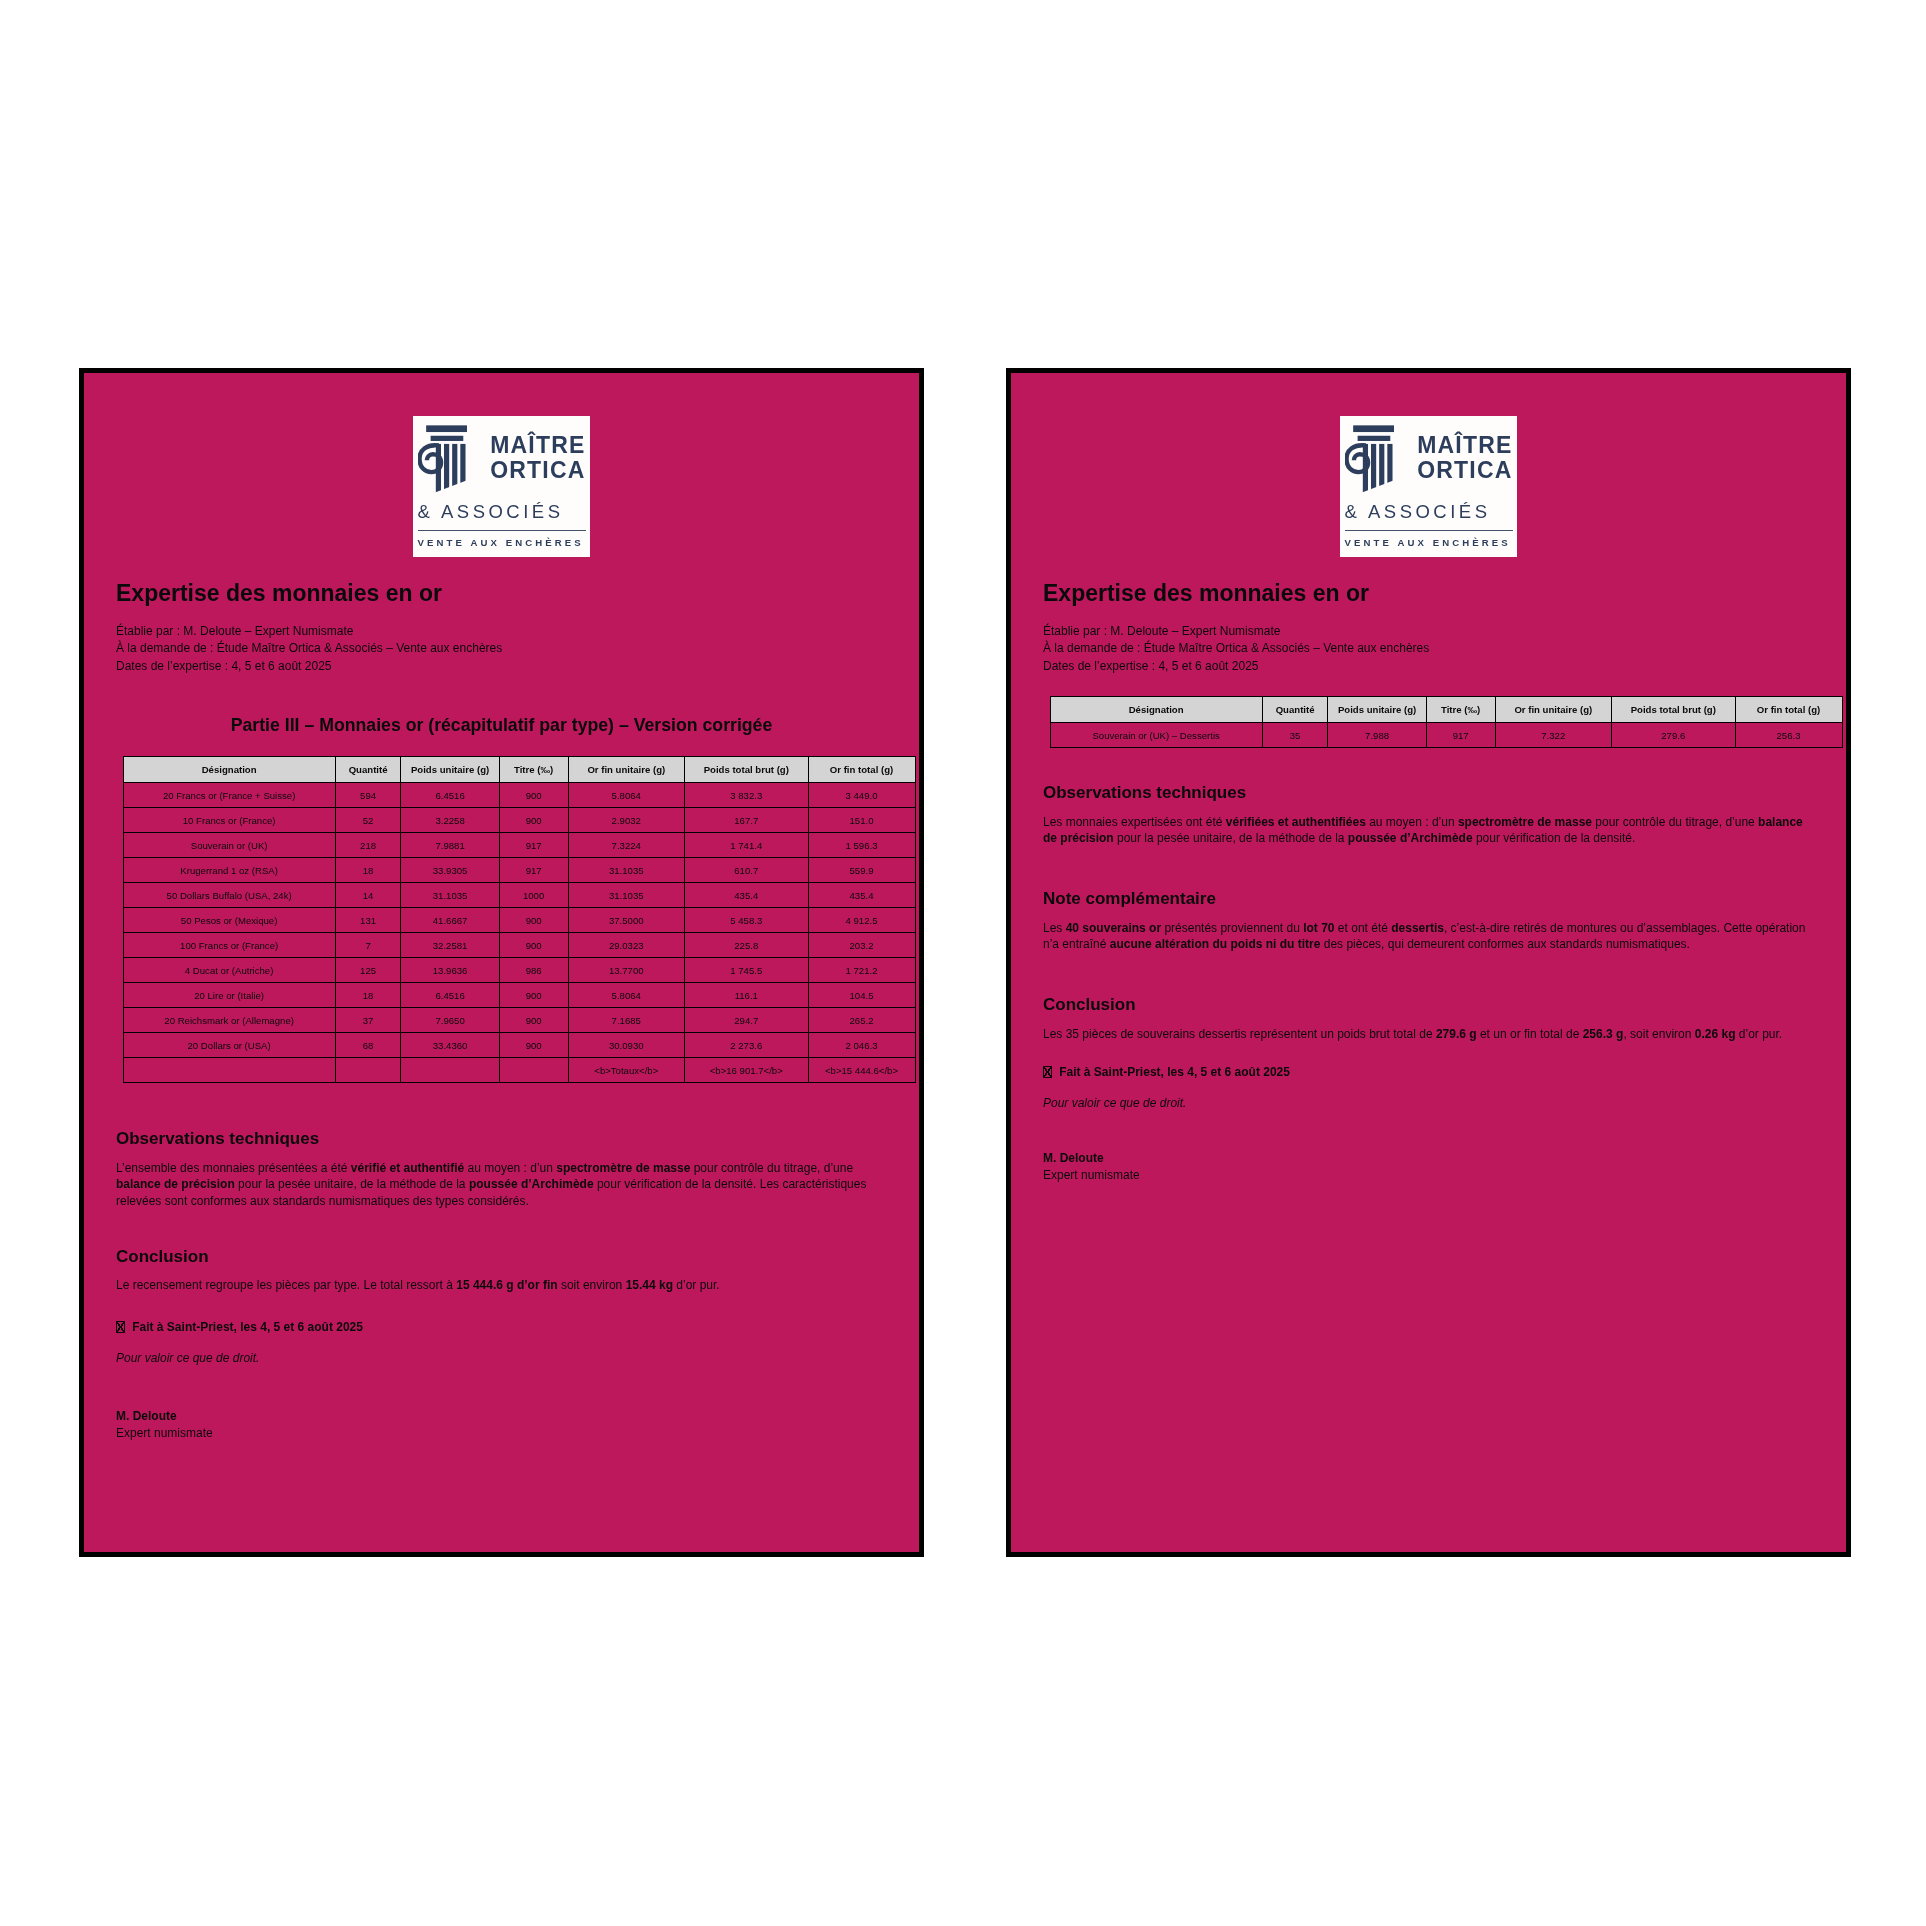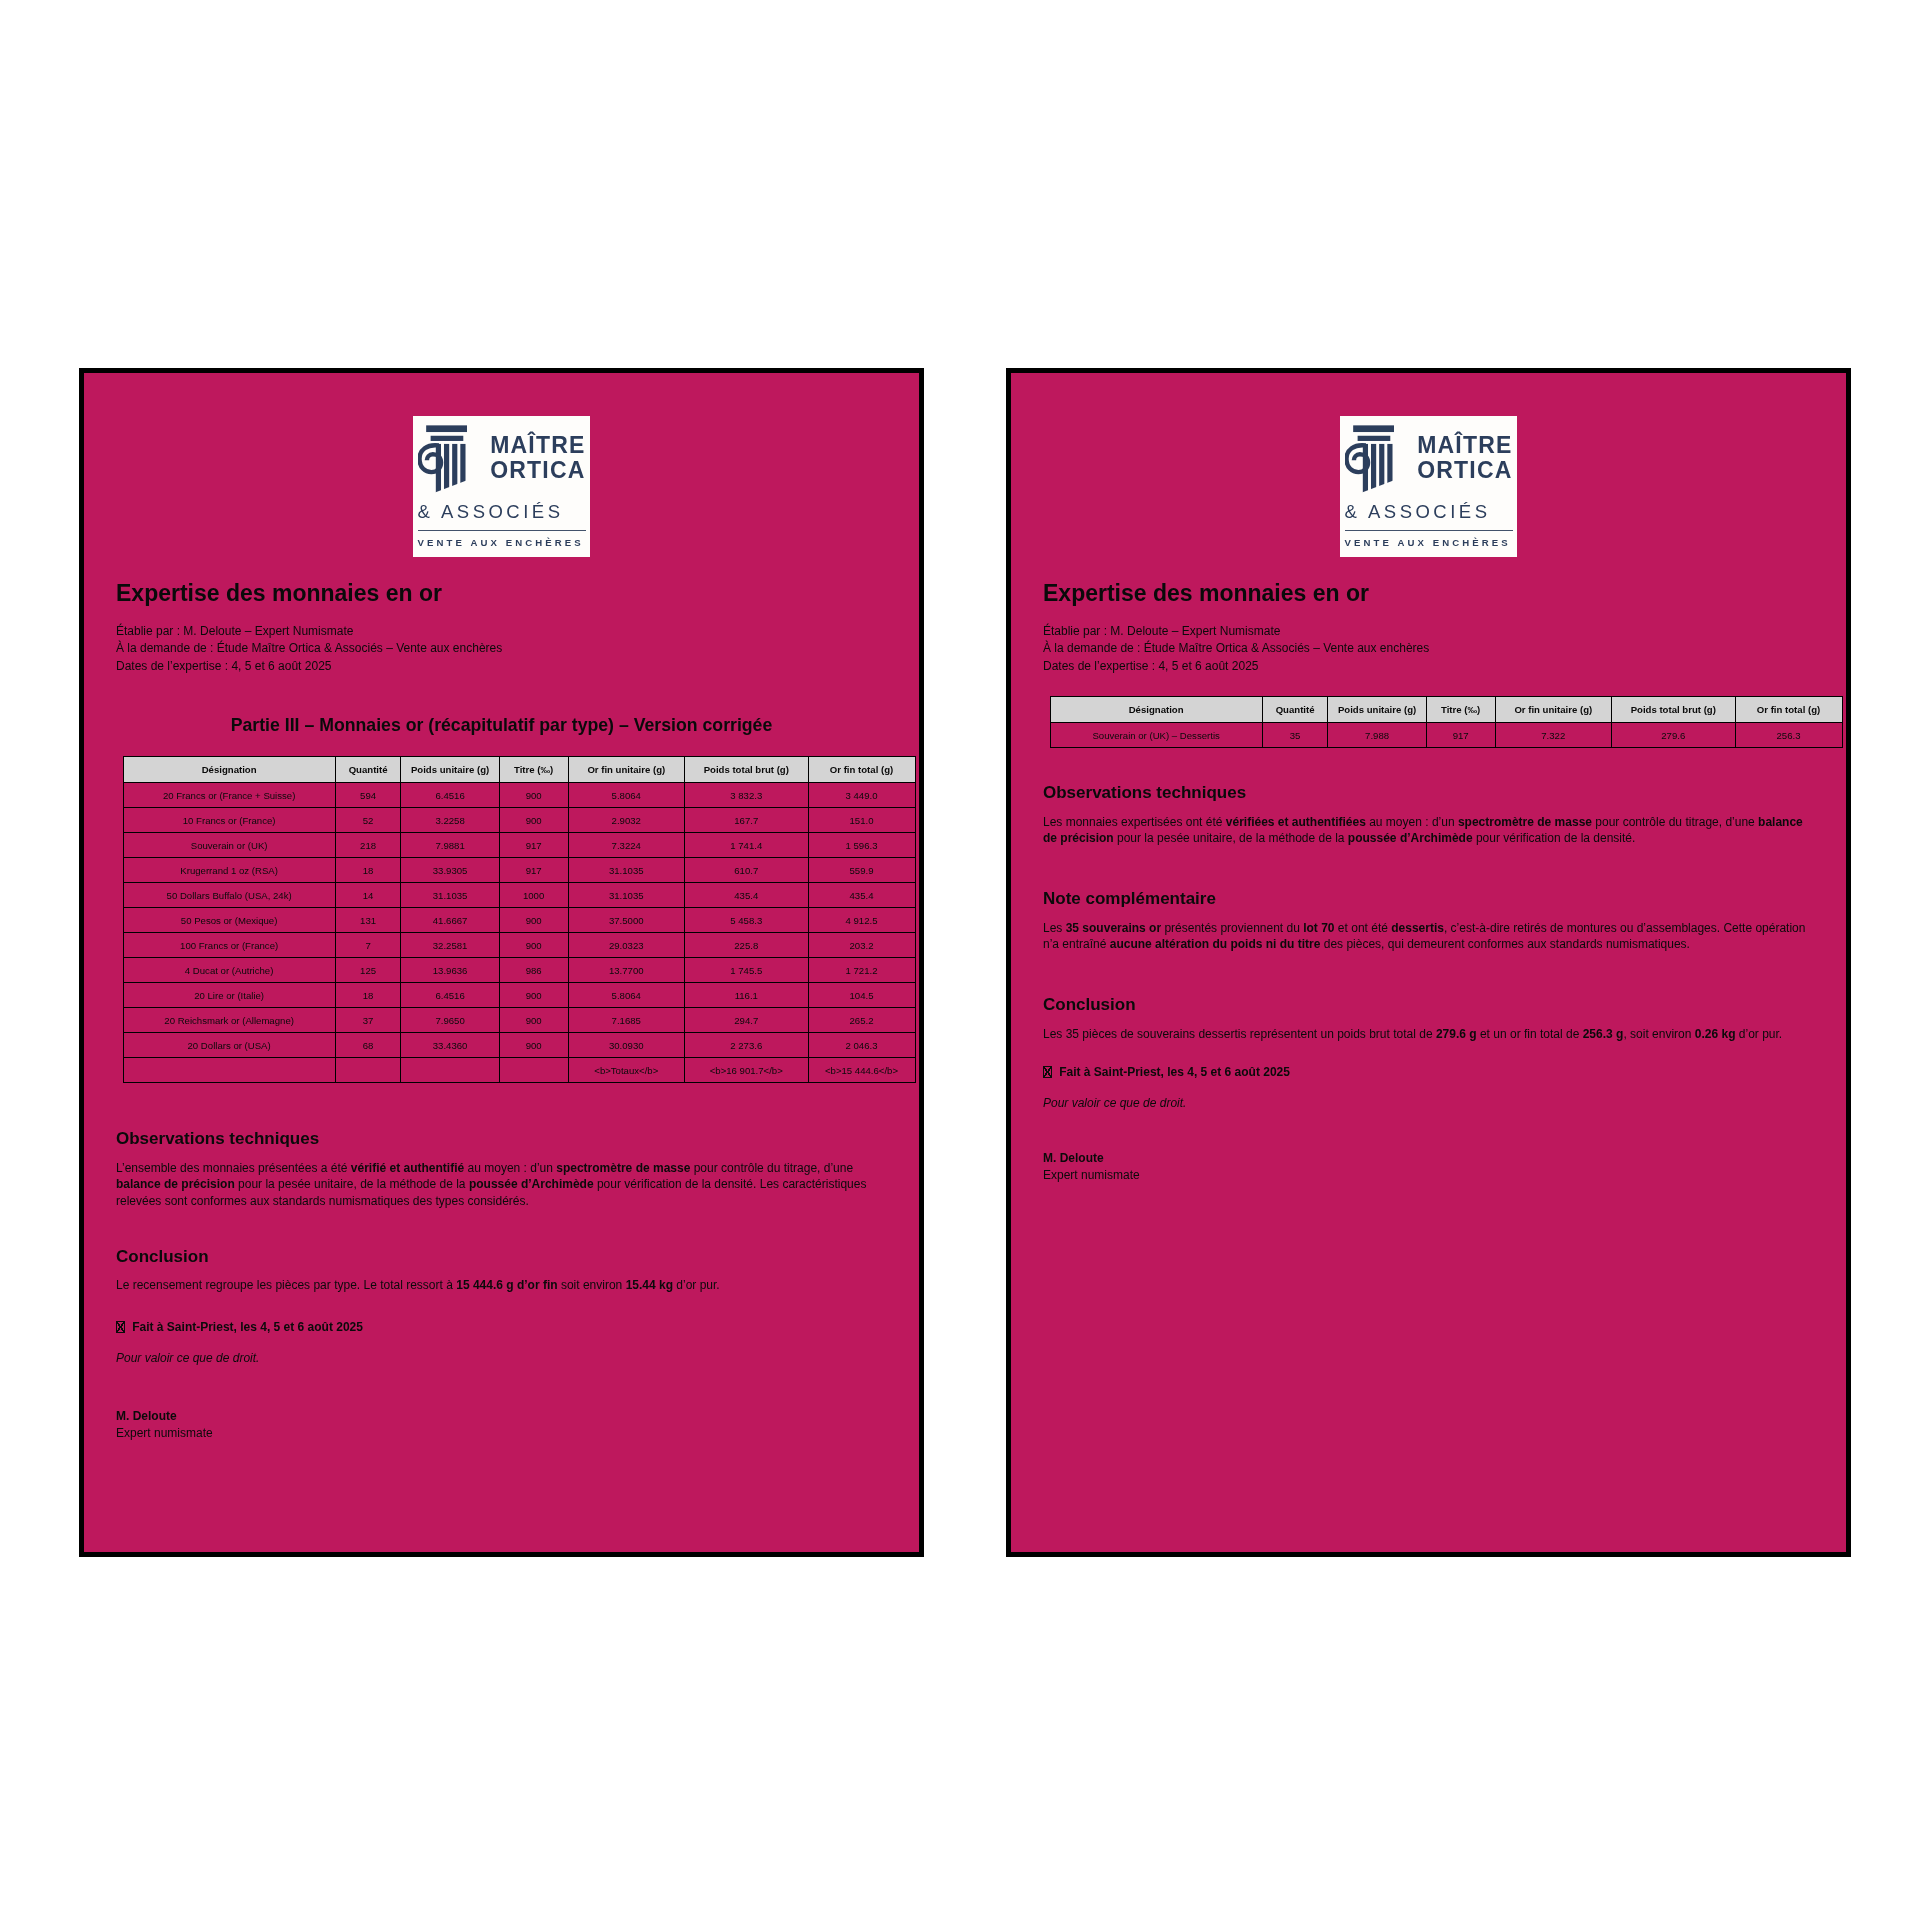--- a/index.html
+++ b/index.html
@@ -335,21 +335,21 @@
             <td>256.3</td>
           </tr>
         </tbody>
     </table>
   </div>
 
   <h3 class="sub-heading mt-obs-r">Observations techniques</h3>
   <p class="body-p"><span>Les monnaies expertisées ont été </span><b>vérifiées et authentifiées</b><span> au moyen : d’un </span><b>spectromètre de masse</b><span> pour contrôle du titrage, d’une </span><b>balance de précision</b><span> pour la pesée unitaire, de la méthode de la </span><b>poussée d’Archimède</b><span> pour vérification de la densité.</span></p>
 
   <h3 class="sub-heading mt-note-r">Note complémentaire</h3>
-  <p class="body-p"><span>Les </span><b>35 souverains or</b><span> présentés proviennent du </span><b>lot 70</b><span> et ont été </span><b>dessertis</b><span>, c’est-à-dire retirés de montures ou d’assemblages. Cette opération n’a entraîné </span><b>aucune altération du poids ni du titre</b><span> des pièces, qui demeurent conformes aux standards numismatiques.</span></p>
+  <p class="body-p"><span>Les </span><b>40 souverains or</b><span> présentés proviennent du </span><b>lot 70</b><span> et ont été </span><b>dessertis</b><span>, c’est-à-dire retirés de montures ou d’assemblages. Cette opération n’a entraîné </span><b>aucune altération du poids ni du titre</b><span> des pièces, qui demeurent conformes aux standards numismatiques.</span></p>
 
   <h3 class="sub-heading mt-con-r">Conclusion</h3>
   <p class="body-p"><span>Les 35 pièces de souverains dessertis représentent un poids brut total de </span><b>279.6 g</b><span> et un or fin total de </span><b>256.3 g</b><span>, soit environ </span><b>0.26 kg</b><span> d’or pur.</span></p>
 
   <p class="fait mt-fait-r"><span class="tofu"></span><b>Fait à Saint-Priest, les 4, 5 et 6 août 2025</b></p>
 
   <p class="pour">Pour valoir ce que de droit.</p>
 
   <div class="sig mt-sig-r">
     <div class="sig-name">M. Deloute</div>

